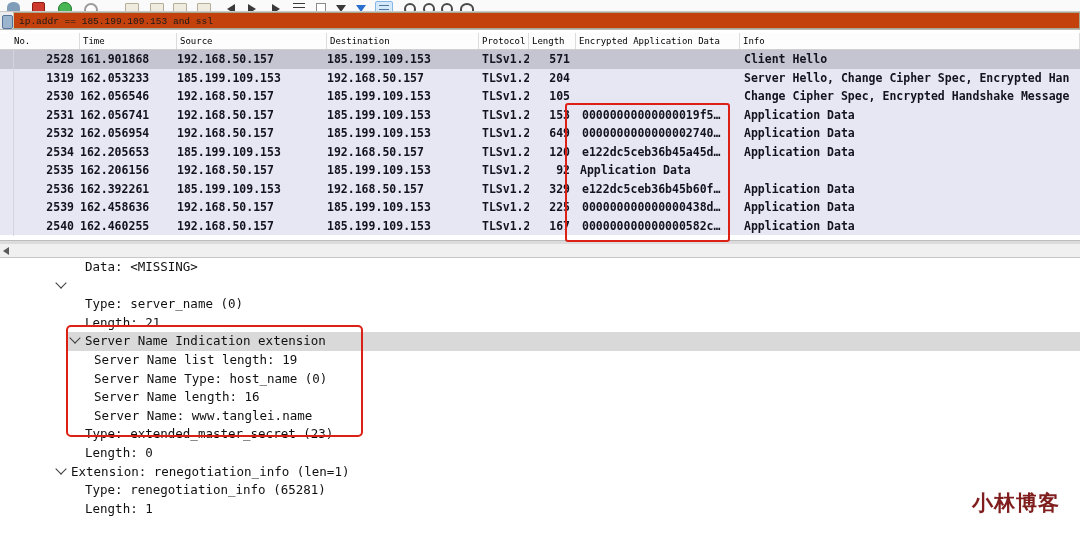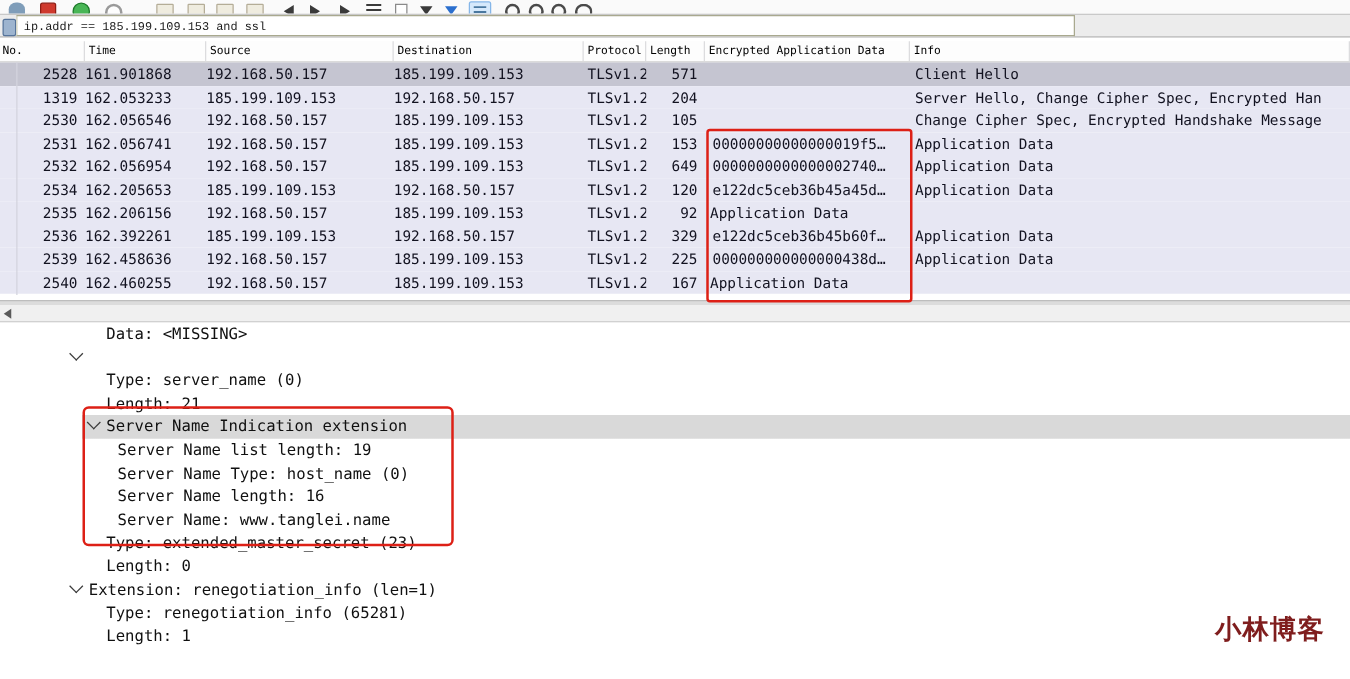--- a/index.html
+++ b/index.html
@@ -22,30 +22,30 @@
   .i-sel{width:16px;height:14px;top:1px;background:#d6e9fb;border:1px solid #85b6e8;border-radius:2px;}
   .i-sel:after{content:"";position:absolute;left:3px;top:3px;width:10px;height:8px;
        background:repeating-linear-gradient(#4a789f 0 1.5px,transparent 1.5px 4px);}
   .i-zoom{width:8px;height:8px;top:3px;border:2px solid #4a4a4a;border-radius:50%;}
   .i-fit{width:10px;height:8px;top:3px;border:2px solid #4a4a4a;border-radius:50% 50% 0 0;border-bottom:2px solid #222;}
   
   .filterbar{position:absolute;left:0;top:11px;width:1080px;height:19px;background:#ececec;
        border-top:1px solid #c9c9c9;border-bottom:1px solid #b9b9b9;box-sizing:border-box;}
   .bookmark{position:absolute;left:2px;top:3px;width:9px;height:12px;background:#9db4cf;
        border:1px solid #56749b;border-radius:2px;}
-  .filter-field{position:absolute;left:13px;top:0px;width:847px;height:17px;background:#ffffff;
+  .filter-field{position:absolute;left:13px;top:0px;width:1067px;height:17px;background:#c2410c;
        border:1px solid #a9a98f;border-left:1px solid #cdcdb8;box-sizing:border-box;
        font-family:"Liberation Mono",monospace;font-size:9.5px;color:#1a1a1a;padding:2px 0 0 5px;outline:none;}
   
-  .grid{display:grid;grid-template-columns:68px 97px 150px 152px 50px 47px 164px 1fr;}
+  .grid{display:grid;grid-template-columns:68px 97px 150px 152px 50px 47px 164px 1fr;padding-left:12px;}
   .pl-header{position:absolute;left:0;top:33px;width:1080px;height:17px;background:#fdfdfd;
        border-bottom:1px solid #cfcfcf;box-sizing:border-box;font-size:9px;line-height:16px;color:#000;}
   .pl-header .hc{border-right:1px solid #dcdcde;padding-left:3px;overflow:hidden;white-space:nowrap;}
   .pl-header .hc.first{padding-left:2px;}
-  .pl-body{position:absolute;left:0;top:50px;width:1080px;height:190px;font-size:11.5px;color:#121220;}
+  .pl-body{position:absolute;left:0;top:50px;width:1080px;height:190px;font-size:11.5px;color:#121220;font-weight:bold;}
   .prow{height:18.5px;line-height:18.5px;background:#e7e7f3;white-space:nowrap;}
   .prow.sel{background:#c5c5d1;}
   .prow>div{overflow:hidden;white-space:nowrap;}
   .c-no{text-align:right;padding-right:6px;}
   .c-len{text-align:right;padding-right:6px;}
   .c-enc{padding-left:6px;}
   .c-info{padding-left:4px;}
   .gutterline{position:absolute;left:13px;top:50px;width:1px;height:186px;background:#d4d4de;}
   
   .redbox{position:absolute;border:2px solid #dd2016;border-radius:3px;pointer-events:none;z-index:5;}
@@ -205,20 +205,21 @@
     <div class="c-enc">000000000000000438d…</div>
       <div class="c-info">Application Data</div>
   </div>
   <div class="prow grid">
     <div class="c-no">2540</div>
       <div>162.460255</div>
     <div>192.168.50.157</div>
       <div>185.199.109.153</div>
     <div style="padding-left:3px">TLSv1.2</div>
       <div class="c-len">167</div>
+    <div class="c-enc">000000000000000582c…</div>
       <div class="c-info">Application Data</div>
   </div>
 </div>
 <div class="gutterline"></div>
 
 <div class="redbox rb-table"></div>
 
 <div class="splitter"></div>
 <div class="hscroll">
   <span class="scroll-left"></span>

